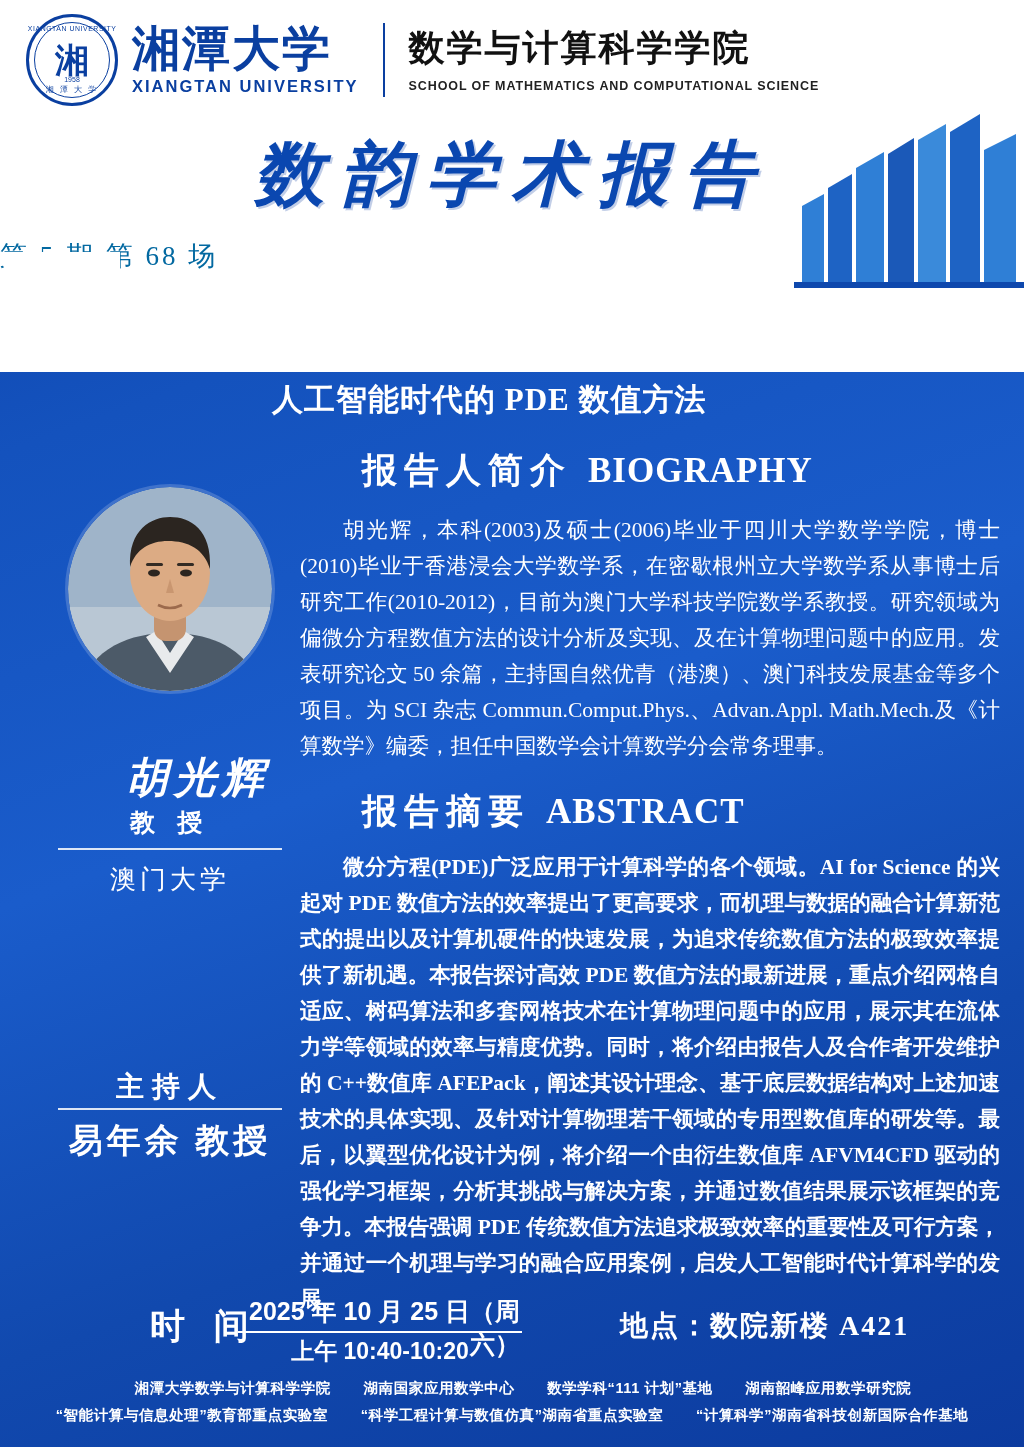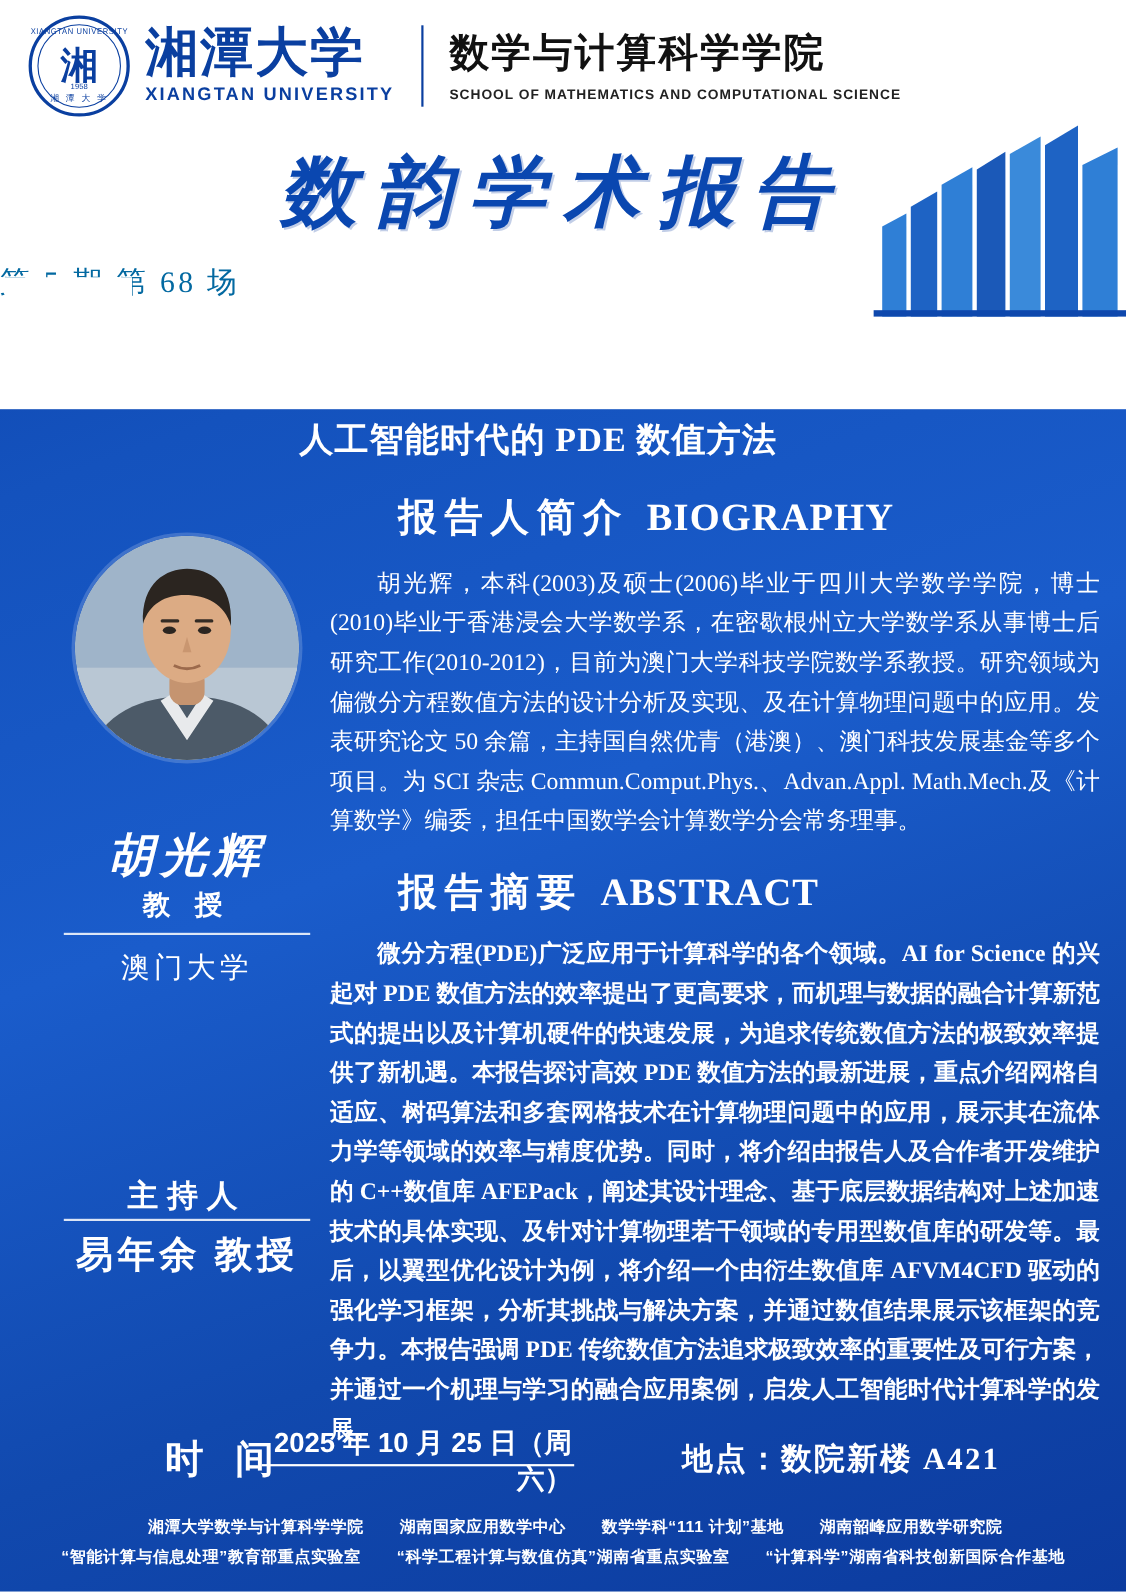--- a/index.html
+++ b/index.html
@@ -275,20 +275,21 @@
     left: 0; top: 750px;
     width: 340px;
     text-align: center;
     font-family: Liberation Serif, serif;
     font-weight: bold;
     font-style: italic;
     font-size: 42px;
     color: #ffffff;
     letter-spacing: 6px;
     z-index: 6;
+    padding-left: 28px;
   }
   .speaker-title {
     position: absolute;
     left: 0; top: 806px;
     width: 340px;
     text-align: center;
     font-family: "Liberation Serif", serif;
     font-weight: bold;
     font-size: 25px;
     color: #ffffff;
@@ -508,20 +509,21 @@
   <div class="rule" style="top:848px;"></div>
   <div class="speaker-affil">澳门大学</div>
 
   <div class="host-label">主持人</div>
   <div class="rule" style="top:1108px;"></div>
   <div class="host-name">易年余 教授</div>
 
   <div class="time-label">时 间</div>
   <div class="time-date">2025 年 10 月 25 日（周六）</div>
   <div class="time-rule"></div>
+  <div class="time-clock">上午 10:40-10:20</div>
   <div class="place">地点：数院新楼 A421</div>
 
   <div class="org-line org1">
     <span>湘潭大学数学与计算科学学院</span>
     <span>湖南国家应用数学中心</span>
     <span>数学学科“111 计划”基地</span>
     <span>湖南韶峰应用数学研究院</span>
   </div>
   <div class="org-line org2">
     <span>“智能计算与信息处理”教育部重点实验室</span>

